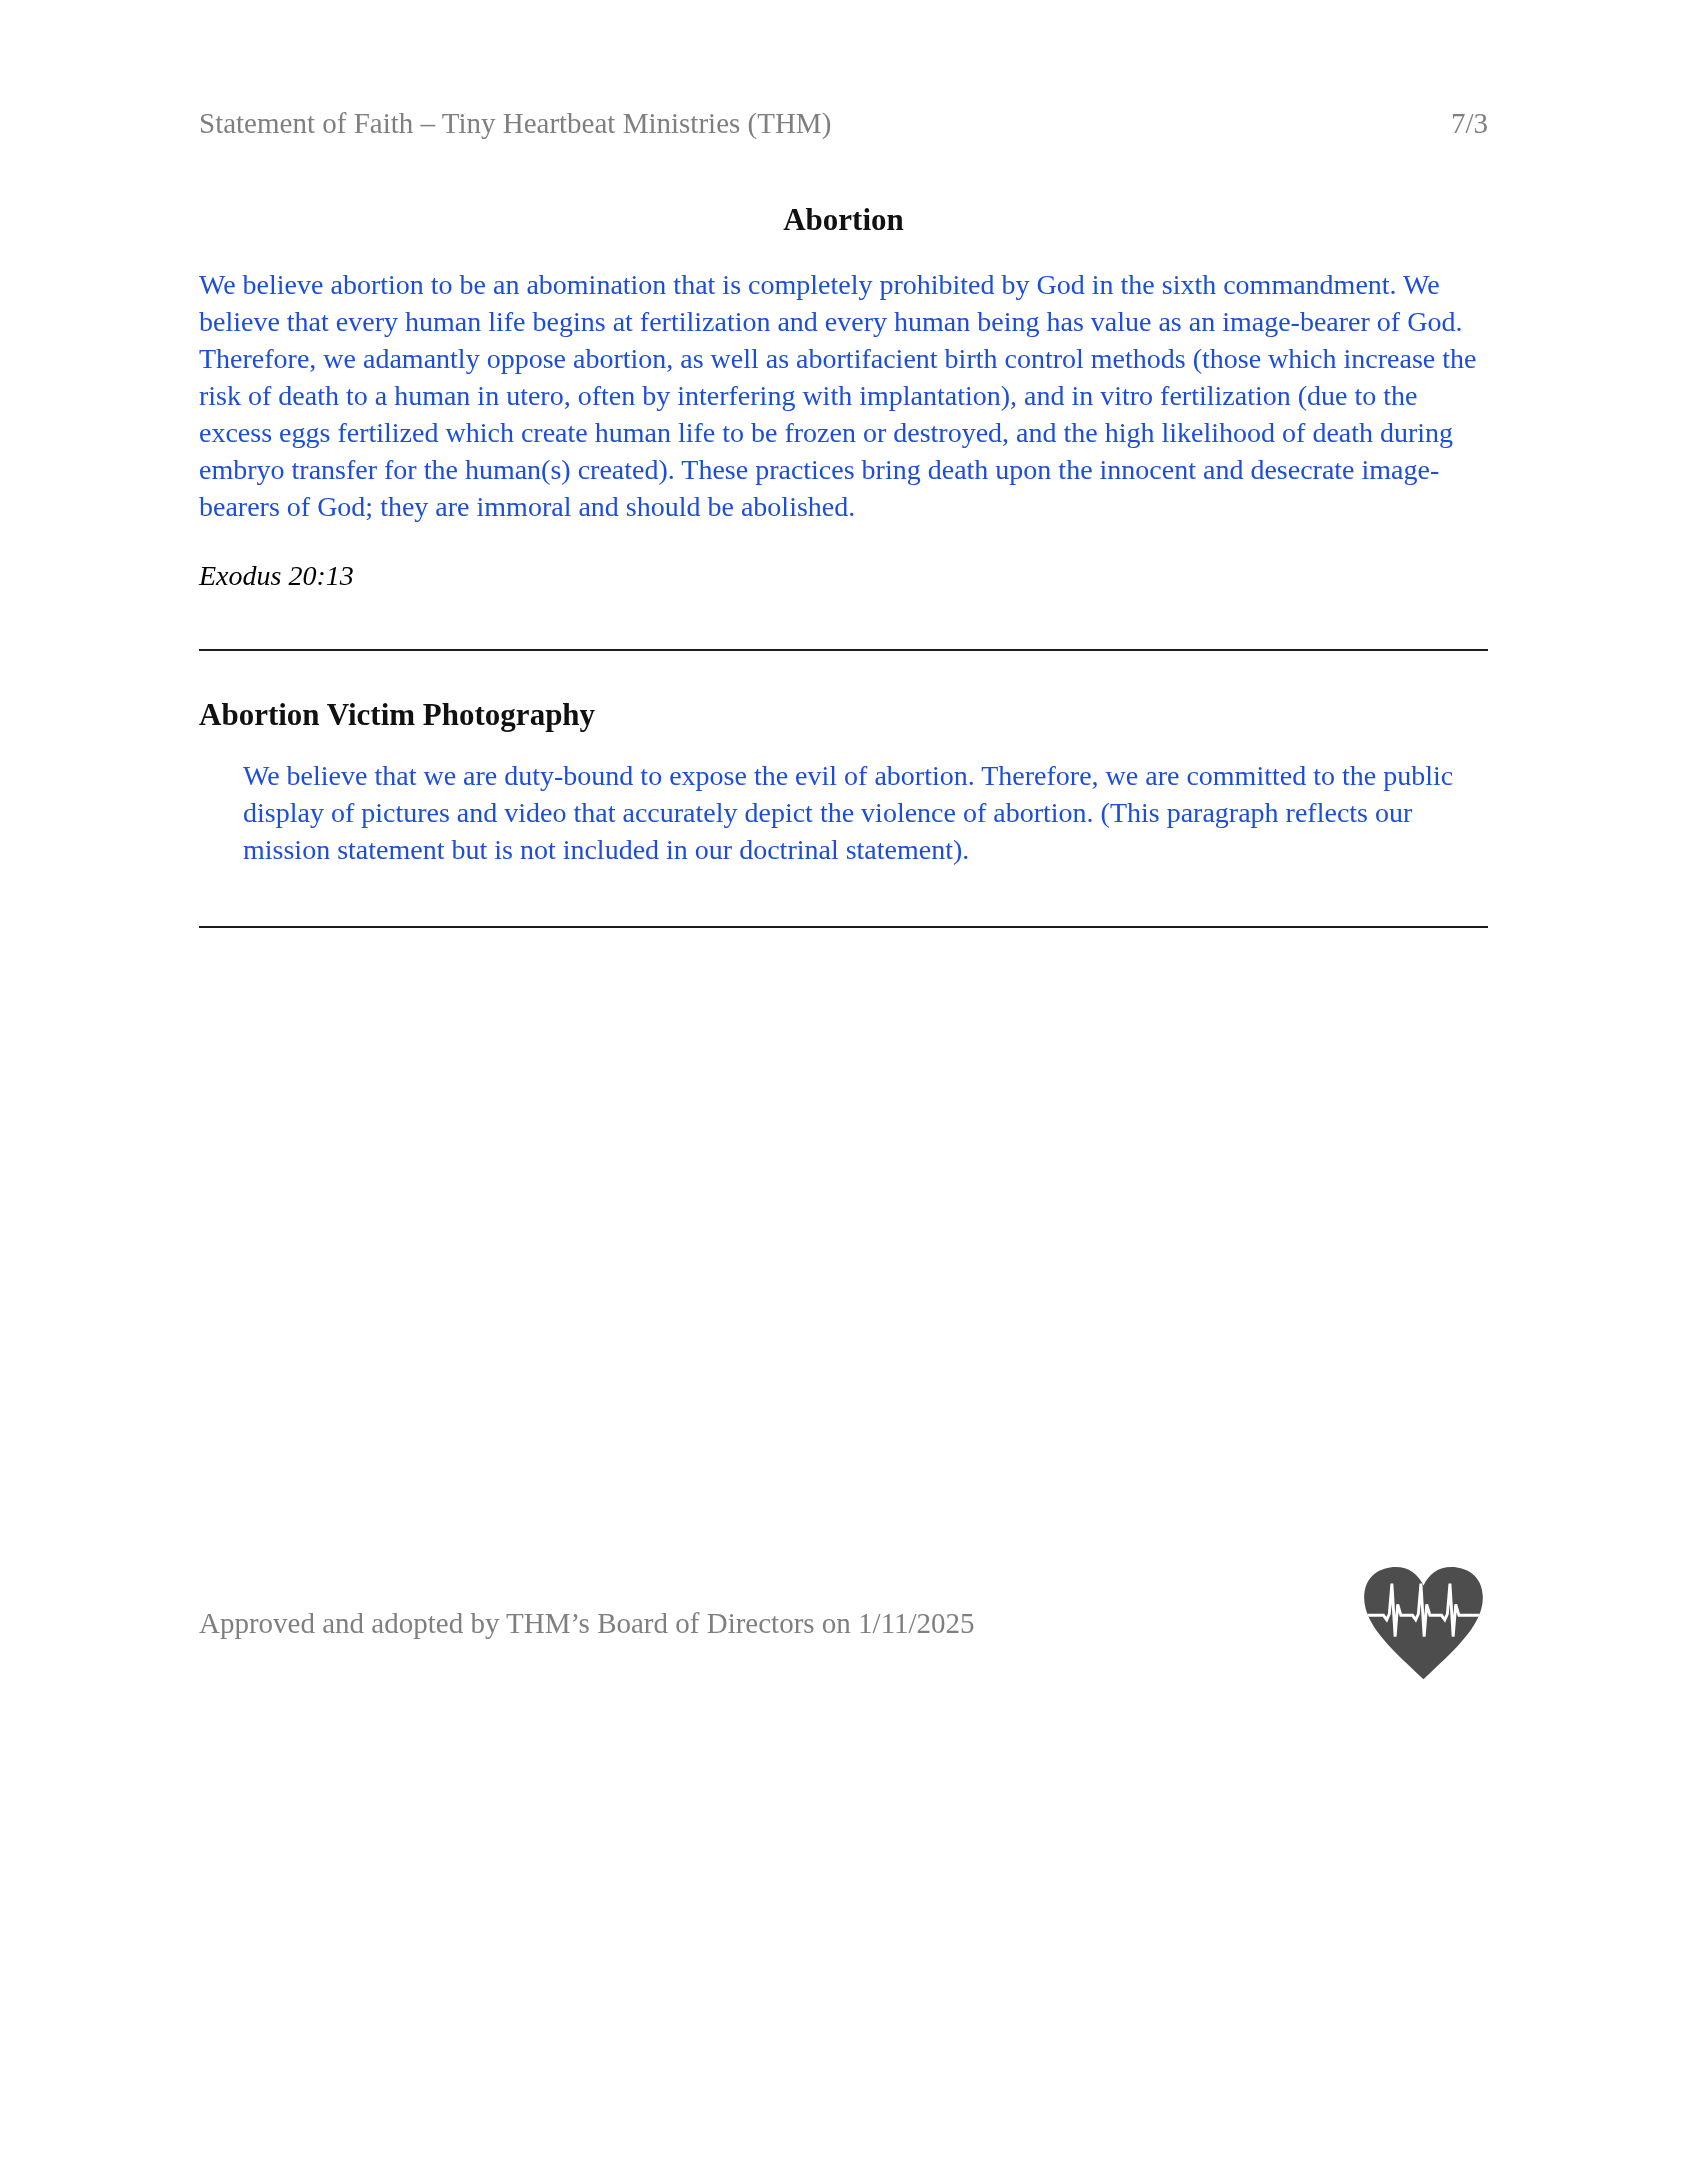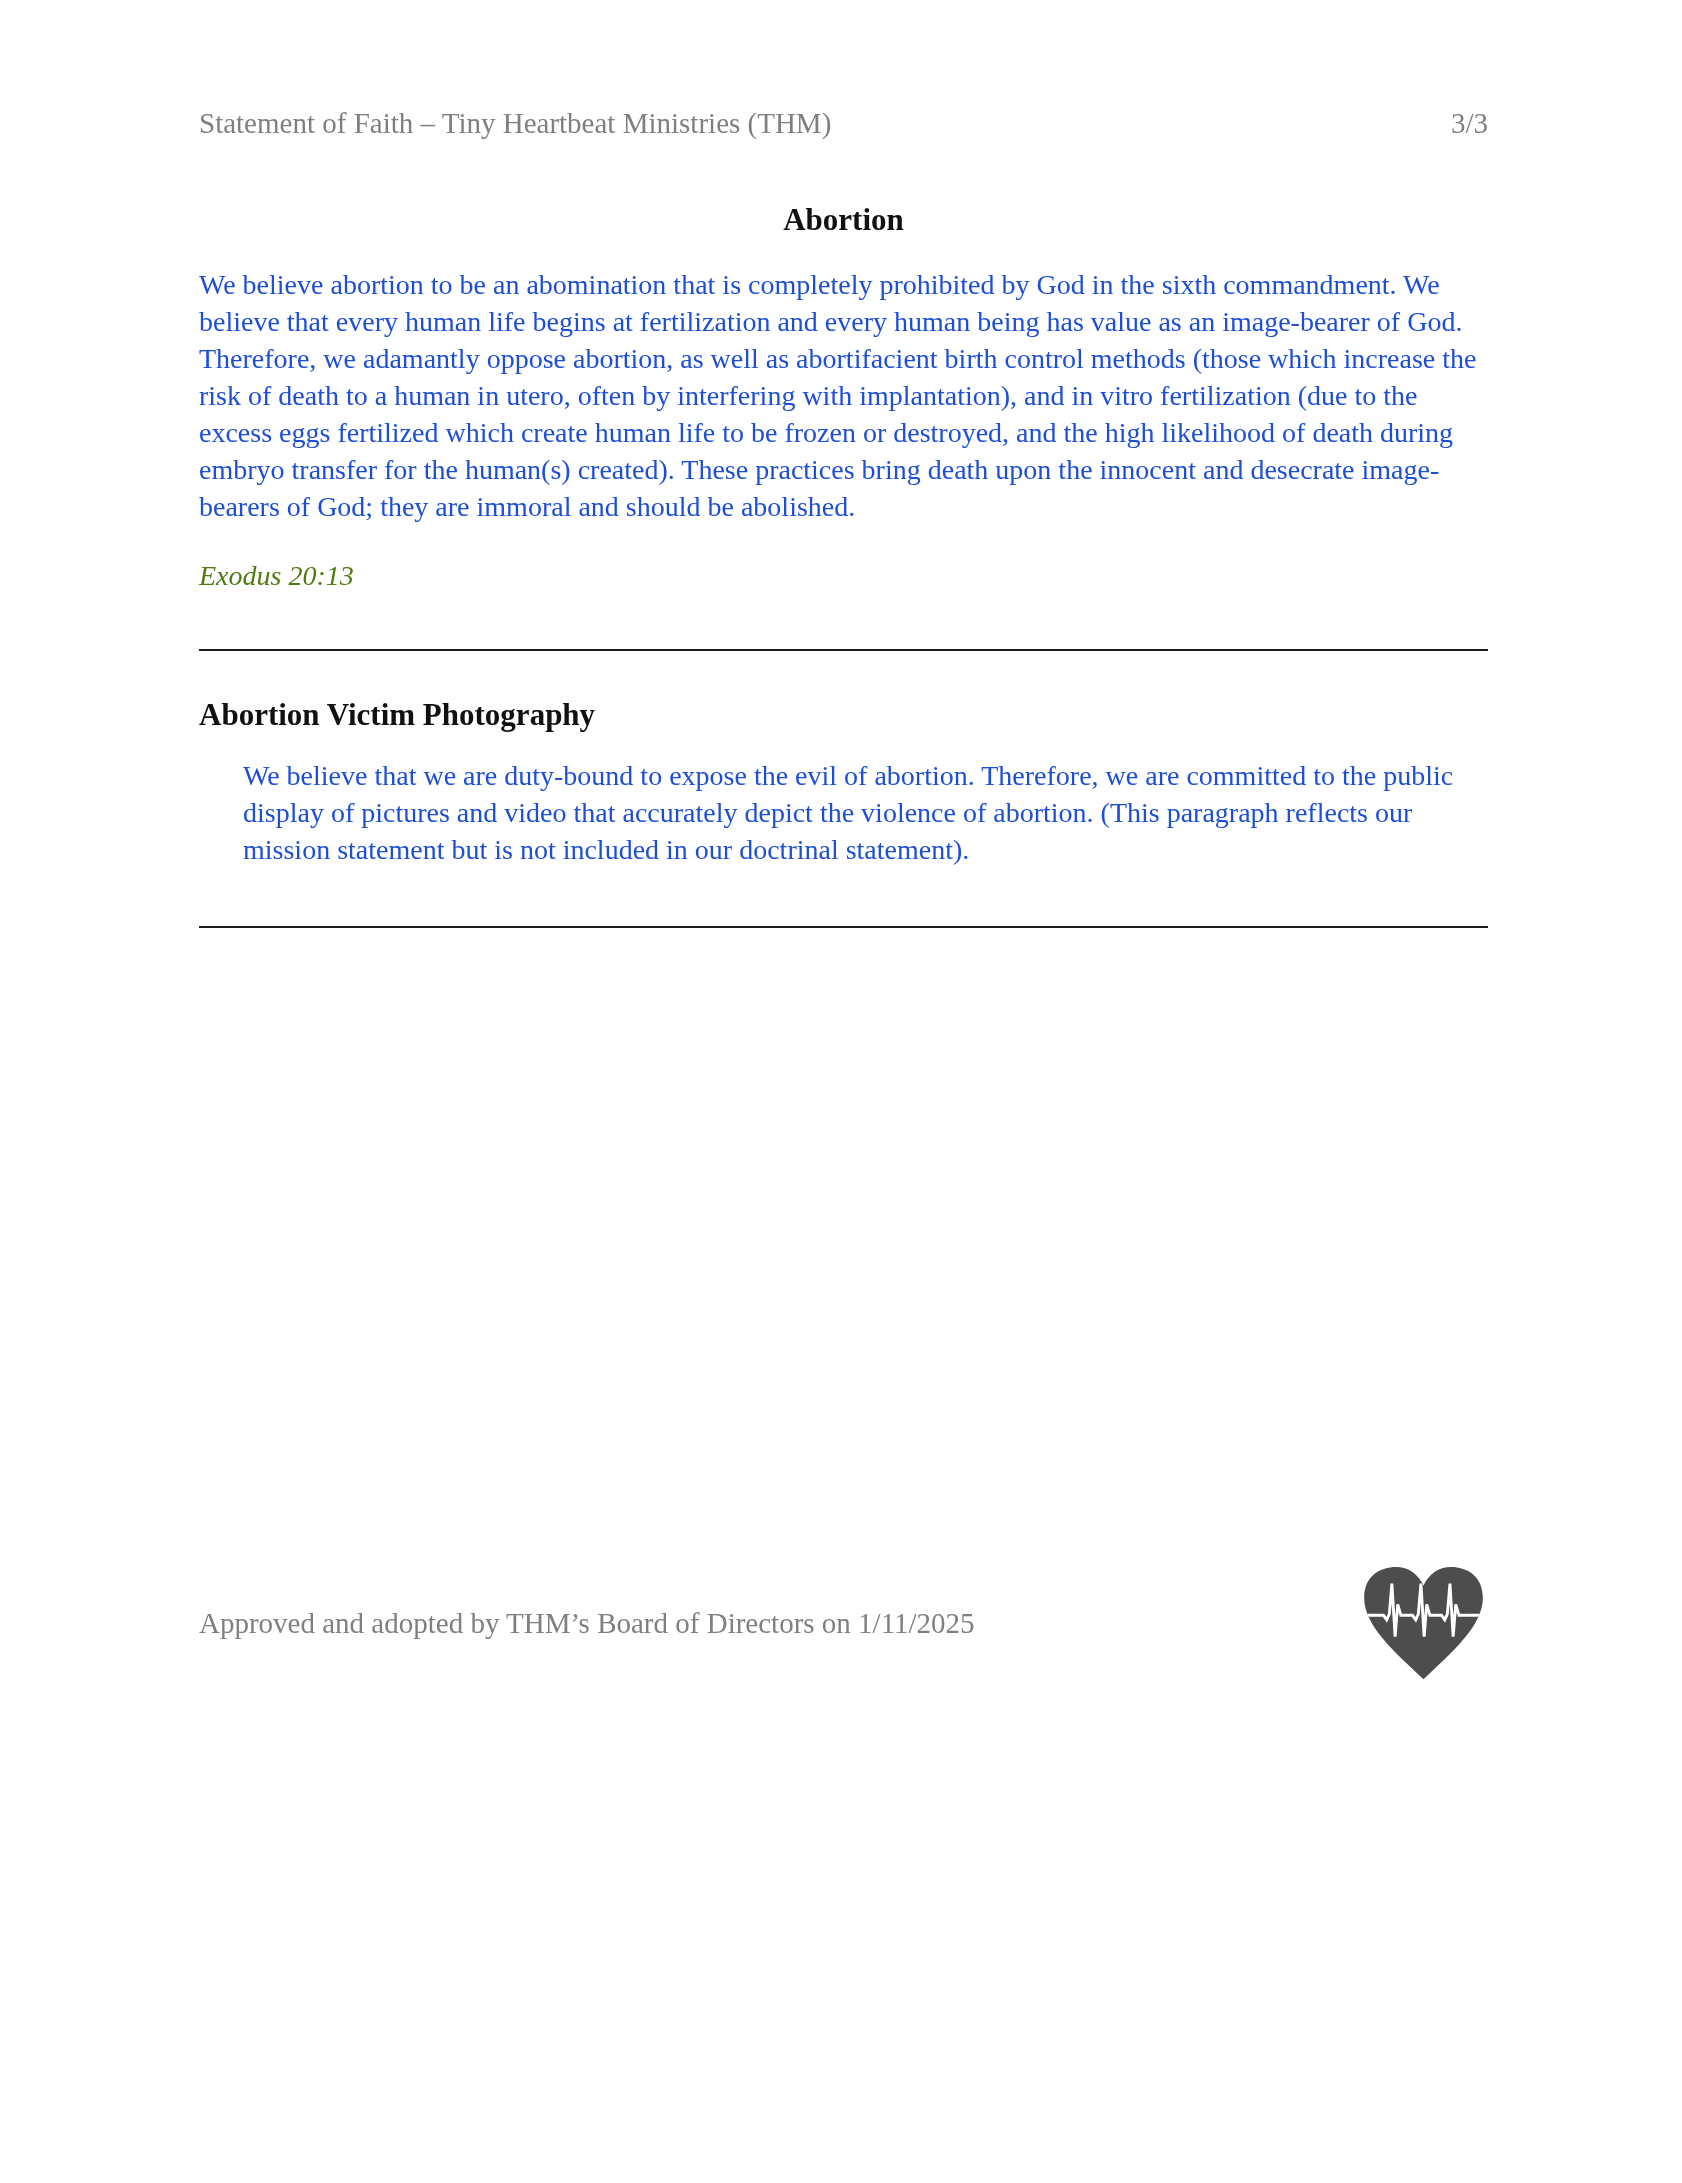--- a/index.html
+++ b/index.html
@@ -41,21 +41,21 @@
     font-size: 28px;
     line-height: 37px;
     color: #1d4ed8;
   }
   .body-text.second { margin-top: 24px; margin-left: 44px; }
   .scripture-ref {
     margin: 32px 0 0 0;
     font-size: 28px;
     line-height: 37px;
     font-style: italic;
-    color: #4d7c0f;
+    color: #000000;
   }
   hr.rule {
     border: none;
     border-top: 2px solid #1c1c1c;
     width: 100%;
     margin: 55px 0 0 0;
   }
   hr.rule.second { margin-top: 58px; }
   .doc-footer {
     margin-top: auto;
@@ -74,21 +74,21 @@
     flex: 0 0 auto;
   }
 </style>
 </head>
 <body>
 
 <div class="page">
 
   <div class="doc-header">
     <span class="doc-title">Statement of Faith – Tiny Heartbeat Ministries (THM)</span>
-    <span class="page-number">3/3</span>
+    <span class="page-number">7/3</span>
   </div>
 
   <h1 class="section-heading first">Abortion</h1>
 
   <p class="body-text">We believe abortion to be an abomination that is completely prohibited by God in the sixth commandment. We believe that every human life begins at fertilization and every human being has value as an image-bearer of God. Therefore, we adamantly oppose abortion, as well as abortifacient birth control methods (those which increase the risk of death to a human in utero, often by interfering with implantation), and in vitro fertilization (due to the excess eggs fertilized which create human life to be frozen or destroyed, and the high likelihood of death during embryo transfer for the human(s) created). These practices bring death upon the innocent and desecrate image-bearers of God; they are immoral and should be abolished.</p>
 
   <p class="scripture-ref">Exodus 20:13</p>
 
   <hr class="rule">
 

